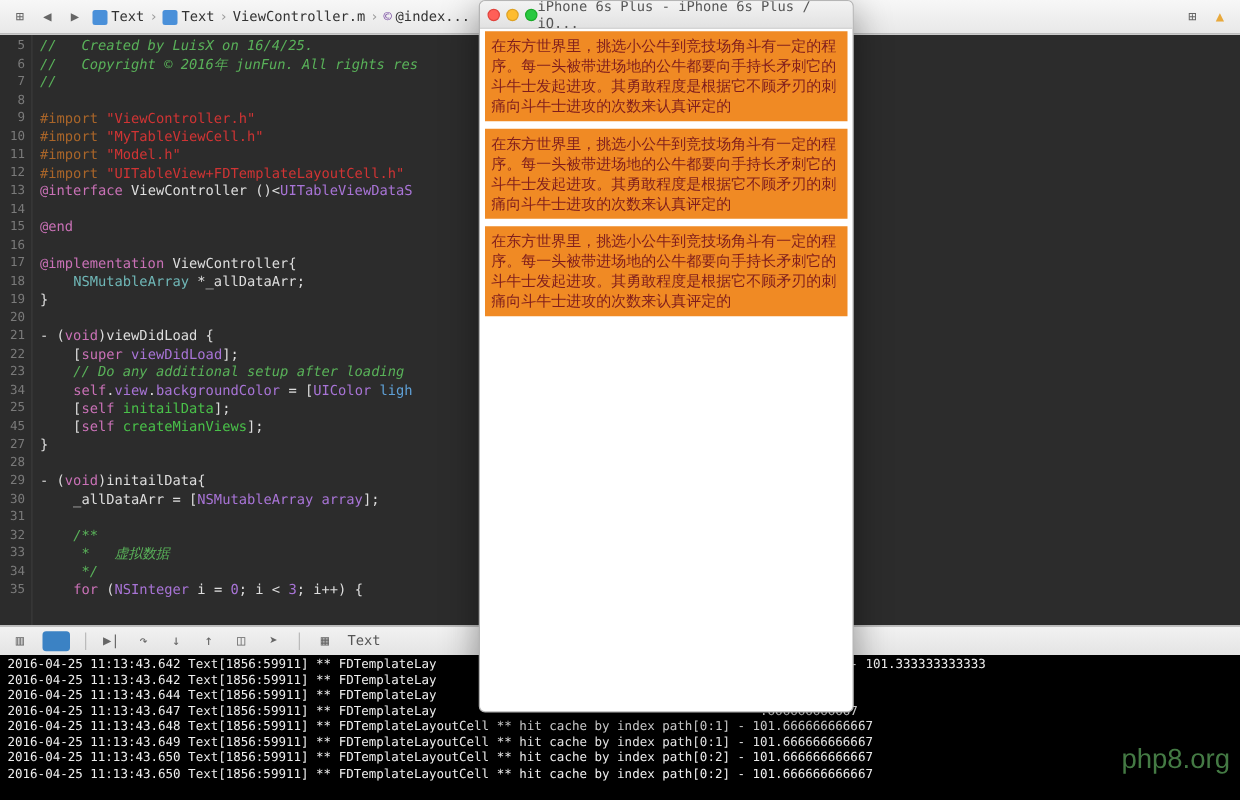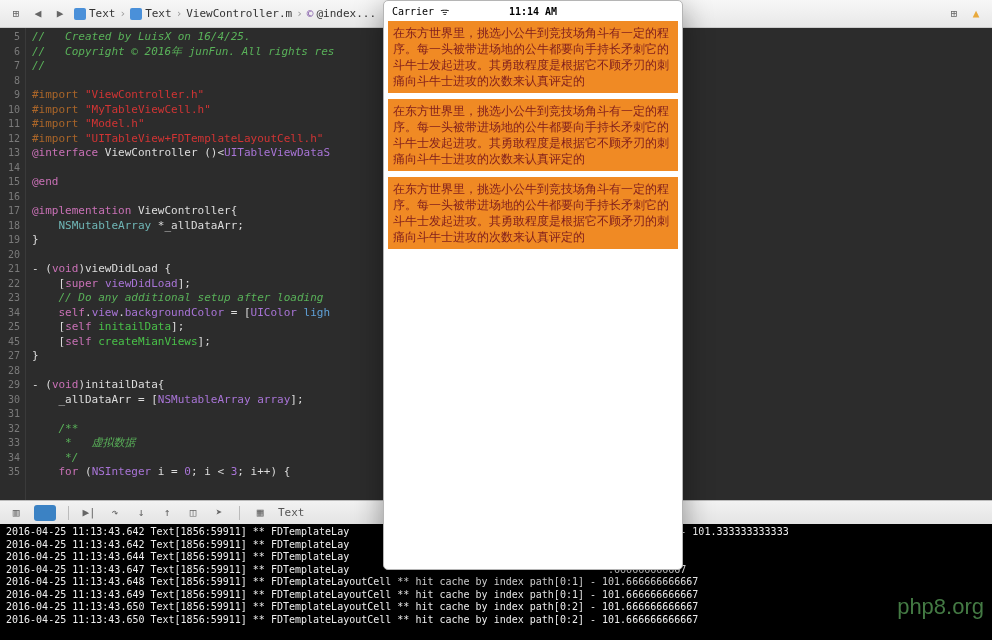--- a/index.html
+++ b/index.html
@@ -140,24 +140,27 @@
   <span class="bt-icon">◫</span>
   <span class="bt-icon">➤</span>
   <span class="bt-divider"></span>
   <span class="bt-icon">▦</span>
   <span>Text</span>
 </div>
 
 <div class="console" id="console"><div class="console-line">2016-04-25 11:13:43.642 Text[1856:59911] ** FDTemplateLay                                          (AutoLayout) - 101.333333333333</div><div class="console-line">2016-04-25 11:13:43.642 Text[1856:59911] ** FDTemplateLay                                          6666666667</div><div class="console-line">2016-04-25 11:13:43.644 Text[1856:59911] ** FDTemplateLay                                          666666666667</div><div class="console-line">2016-04-25 11:13:43.647 Text[1856:59911] ** FDTemplateLay                                           .666666666667</div><div class="console-line">2016-04-25 11:13:43.648 Text[1856:59911] ** FDTemplateLayoutCell ** hit cache by index path[0:1] - 101.666666666667</div><div class="console-line">2016-04-25 11:13:43.649 Text[1856:59911] ** FDTemplateLayoutCell ** hit cache by index path[0:1] - 101.666666666667</div><div class="console-line">2016-04-25 11:13:43.650 Text[1856:59911] ** FDTemplateLayoutCell ** hit cache by index path[0:2] - 101.666666666667</div><div class="console-line">2016-04-25 11:13:43.650 Text[1856:59911] ** FDTemplateLayoutCell ** hit cache by index path[0:2] - 101.666666666667</div></div>
 
 <div class="simulator">
-  <div class="sim-statusbar">
-    <span><span>Carrier</span> <span>ᯤ</span></span>
-    <span class="sim-time">11:14 AM</span>
-    <span></span>
+  <div class="sim-titlebar">
+    <div class="traffic-lights">
+      <div class="tl tl-red"></div>
+      <div class="tl tl-yellow"></div>
+      <div class="tl tl-green"></div>
+    </div>
+    <span class="sim-title">iPhone 6s Plus - iPhone 6s Plus / iO...</span>
   </div>
   <div class="sim-content" id="sim-content">
       <div class="cell">在东方世界里，挑选小公牛到竞技场角斗有一定的程序。每一头被带进场地的公牛都要向手持长矛刺它的斗牛士发起进攻。其勇敢程度是根据它不顾矛刃的刺痛向斗牛士进攻的次数来认真评定的</div>
       <div class="cell">在东方世界里，挑选小公牛到竞技场角斗有一定的程序。每一头被带进场地的公牛都要向手持长矛刺它的斗牛士发起进攻。其勇敢程度是根据它不顾矛刃的刺痛向斗牛士进攻的次数来认真评定的</div>
       <div class="cell">在东方世界里，挑选小公牛到竞技场角斗有一定的程序。每一头被带进场地的公牛都要向手持长矛刺它的斗牛士发起进攻。其勇敢程度是根据它不顾矛刃的刺痛向斗牛士进攻的次数来认真评定的</div>
     </div>
 </div>
 
 <div class="watermark">php8.org</div>
 

